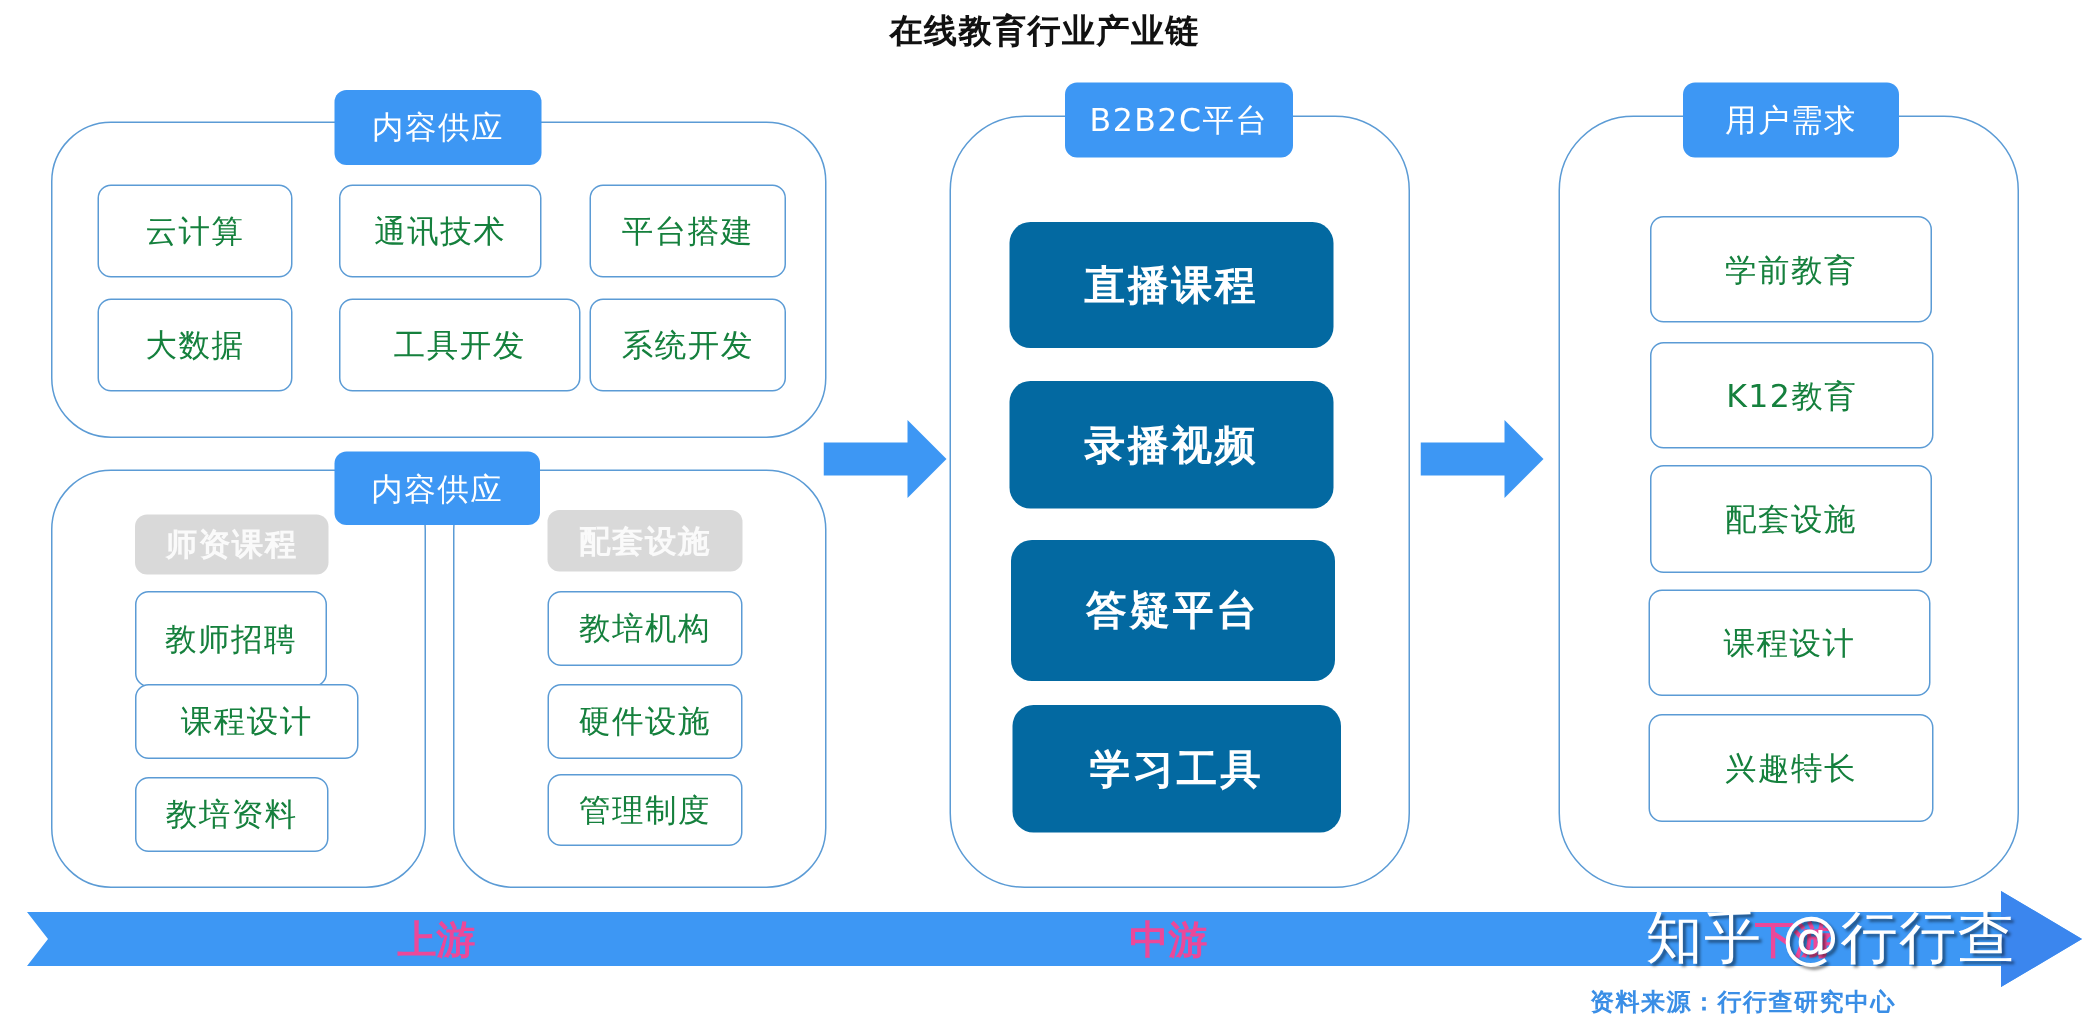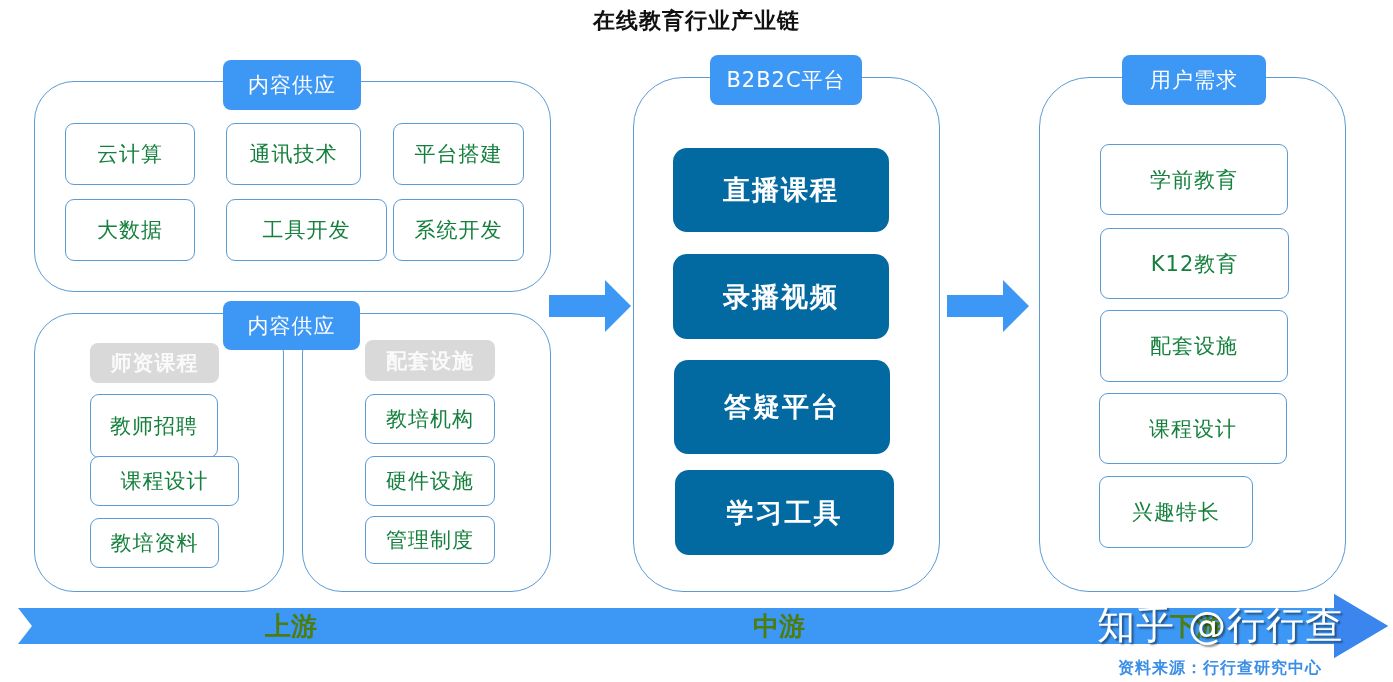--- a/index.html
+++ b/index.html
@@ -5,21 +5,21 @@
   html, body { margin:0; padding:0; background:#ffffff; }
   body { width:1393px; height:682px; position:relative; overflow:hidden;
          font-family:"DejaVu Sans","Liberation Sans",sans-serif; color:#222; }
   .abs { position:absolute; box-sizing:border-box; }
   .title { left:0; width:1393px; top:6px; text-align:center; font-size:22px; font-weight:bold; color:#111; letter-spacing:1px; }
   .panel { border:1.5px solid #5b9bd5; border-radius:36px; background:#fff; }
   .tag { background:#3d97f4; color:#fff; border-radius:8px; font-size:21px; display:flex; align-items:center; justify-content:center; letter-spacing:1px; }
   .item { border:1.5px solid #5b9bd5; border-radius:9px; background:#fff; display:flex; align-items:center; justify-content:center; font-size:21px; color:#15803d; letter-spacing:1px; }
   .gray { background:#d9d9d9; color:#fafafa; border-radius:8px; display:flex; align-items:center; justify-content:center; font-size:21px; font-weight:bold; letter-spacing:1px; }
   .mid { background:#0369a1; color:#fff; border-radius:14px; display:flex; align-items:center; justify-content:center; font-size:27px; font-weight:bold; letter-spacing:2px; }
-  .banner-text { color:#4d7c0f; font-size:26px; font-weight:bold;text-align:right; }
+  .banner-text { color:#ec4899; font-size:26px; font-weight:bold;text-align:right; }
   .watermark { color:#fff; font-size:38px; text-shadow:2px 2px 2px rgba(0,0,0,0.45); letter-spacing:1px; }
   .source { color:#3a8ee6; font-size:16px; font-weight:bold; letter-spacing:1px; }
 </style>
 </head>
 <body>
 
 <div class="abs title">在线教育行业产业链</div>
 
 <div class="abs panel" style="left:34px;top:81px;width:517px;height:211px;border-radius:40px;"></div>
 <div class="abs tag" style="left:223px;top:60px;width:138px;height:50px;">内容供应</div>
@@ -58,25 +58,25 @@
 <svg class="abs" style="left:947px;top:280px;width:84px;height:52px;" viewBox="0 0 84 52">
   <polygon points="0,15 56,15 56,0 82,26 56,52 56,37 0,37" fill="#3d97f4"></polygon>
 </svg>
 
 <div class="abs panel" style="left:1039px;top:77px;width:307px;height:515px;border-radius:50px;"></div>
 <div class="abs tag" style="left:1122px;top:55px;width:144px;height:50px;">用户需求</div>
 <div class="abs item" style="left:1100px;top:144px;width:188px;height:71px;">学前教育</div>
 <div class="abs item" style="left:1100px;top:228px;width:189px;height:71px;">K12教育</div>
 <div class="abs item" style="left:1100px;top:310px;width:188px;height:72px;">配套设施</div>
 <div class="abs item" style="left:1099px;top:393px;width:188px;height:71px;">课程设计</div>
-<div class="abs item" style="left:1099px;top:476px;width:154px;height:72px;">兴趣特长</div>
+<div class="abs item" style="left:1099px;top:476px;width:190px;height:72px;">兴趣特长</div>
 
 <svg class="abs" style="left:18px;top:594px;width:1372px;height:64px;" viewBox="0 0 1372 64">
   <polygon points="0,14 1316,14 1316,0 1370,32 1316,64 1316,50 0,50 14,32" fill="#3d97f4"></polygon>
   <polygon points="1316,0 1370,32 1316,64" fill="#3b86ee"></polygon>
 </svg>
 <div class="abs banner-text" style="left:265px;top:609px;">上游</div>
 <div class="abs banner-text" style="left:753px;top:609px;">中游</div>
 <div class="abs banner-text" style="left:1170px;top:609px;">下游</div>
 
 <div class="abs watermark" style="left:1097px;top:600px;">知乎 @行行查</div>
 
-<div class="abs source" style="left:1118px;top:658px;">资料来源：行行查研究中心</div>
+<div class="abs source" style="left:1060px;top:658px;">资料来源：行行查研究中心</div>
 
 </body></html>

